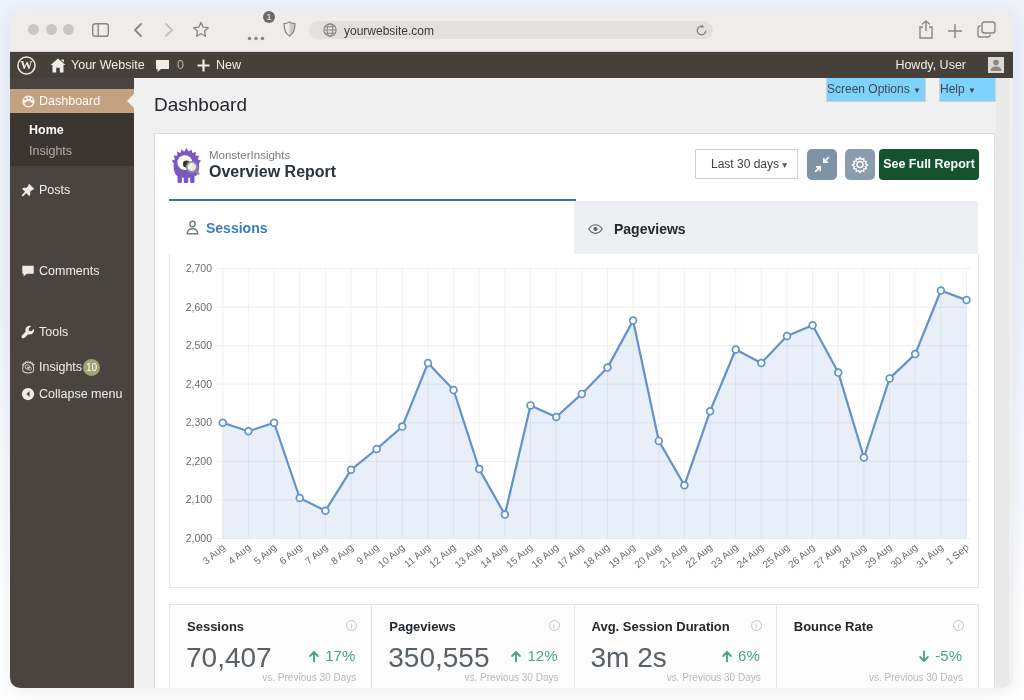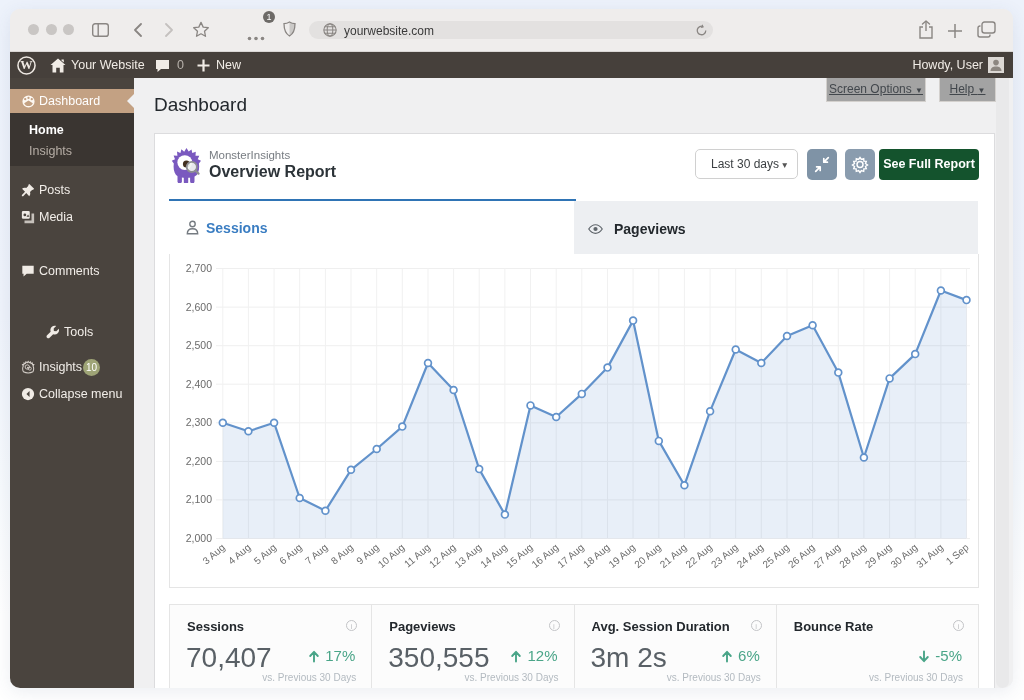--- a/index.html
+++ b/index.html
@@ -21,26 +21,26 @@
 
 .sidebar{position:absolute;left:0;top:69px;width:124px;height:610px;background:#4a443e;color:#f2eee9;font-size:12.5px;}
 .mi{position:absolute;left:0;width:124px;height:26px;line-height:26px;}
 .mi .micon{position:absolute;left:11px;top:6px;width:14px;height:14px;}
 .mi .mtxt{position:absolute;left:29px;}
 .active-item{position:absolute;left:0;top:11px;width:124px;height:24px;background:#c3a183;line-height:24px;color:#fff;}
 .active-item:after{content:"";position:absolute;right:0;top:5px;border:7px solid transparent;border-right:7px solid #f0f0f1;border-left:none;}
 .submenu{position:absolute;left:0;top:35px;width:124px;height:53px;background:#3a3531;}
 
 .content{position:absolute;left:124px;top:69px;width:879px;height:610px;background:#f0f0f1;}
-.sob{position:absolute;background:#a3a3a3;border:1px solid #d3d0cd;border-top:none;color:#42474c;font-size:12px;text-align:center;text-decoration:underline;}
+.sob{position:absolute;background:#7dd3fc;border:1px solid #d3d0cd;border-top:none;color:#42474c;font-size:12px;}
 h1{position:absolute;left:20px;top:16px;font-size:19px;font-weight:400;color:#23282d;margin:0;}
 .card{position:absolute;left:20px;top:55px;width:841px;height:558px;background:#fff;border:1px solid #dcdcde;}
 .mi-name{position:absolute;left:54px;top:15px;font-size:11.5px;color:#777c82;}
 .mi-title{position:absolute;left:54px;top:29px;font-size:16px;font-weight:bold;color:#2c3338;}
-.drop{position:absolute;left:540px;top:15px;width:103px;height:30px;background:#fff;border:1px solid #d0d0d0;border-radius:5px;font-size:12px;color:#3c4043;line-height:28px;text-align:left;}
+.drop{position:absolute;left:540px;top:15px;width:103px;height:30px;background:#fff;border:1px solid #d0d0d0;border-radius:0;font-size:12px;color:#3c4043;line-height:28px;text-align:left;}
 .sqbtn{position:absolute;top:15px;width:30px;height:31px;border-radius:5px;background:#7f93a6;}
 .bluebtn{position:absolute;left:724px;top:15px;width:100px;height:31px;border-radius:4px;background:#14532d;color:#fff;font-size:12.5px;font-weight:bold;text-align:center;line-height:31px;}
 .tabline{position:absolute;left:14px;top:65px;width:407px;height:2px;background:#2f74b5;}
 .tab-pv{position:absolute;left:419px;top:67px;width:404px;height:53px;background:#edeff2;}
 .tab-sess{position:absolute;left:14px;top:66px;width:407px;height:55px;background:#fff;}
 .chartbox{position:absolute;left:14px;top:120px;width:810px;height:334px;border:1px solid #e5e5e5;border-top:none;background:#fff;}
 .stats{position:absolute;left:14px;top:470px;width:810px;height:88px;border:1px solid #e5e5e5;background:#fcfcfc;display:flex;}
 .stat{flex:1;position:relative;border-right:1px solid #e5e5e5;}
 .stat:last-child{border-right:none;}
 .stat .lbl{position:absolute;left:17px;top:14px;font-size:13px;font-weight:bold;color:#23282d;}
@@ -122,21 +122,21 @@
     <div class="ab-item" style="left:61px;">Your Website</div>
     <svg style="position:absolute;left:145px;top:6.5px;" width="15" height="14" viewBox="0 0 15 14">
         <path d="M1 1 h13 v9 h-8 l-3.5 3 v-3 h-1.5 Z" fill="#f1ece6"></path>
       </svg>
     <div class="ab-item" style="left:167px;color:#b7b1ab;">0</div>
     <svg style="position:absolute;left:187px;top:7px;" width="13" height="13" viewBox="0 0 13 13">
         <line x1="6.5" y1="0.5" x2="6.5" y2="12.5" stroke="#f1ece6" stroke-width="2.2"></line>
         <line x1="0.5" y1="6.5" x2="12.5" y2="6.5" stroke="#f1ece6" stroke-width="2.2"></line>
       </svg>
     <div class="ab-item" style="left:206px;">New</div>
-    <div class="ab-item" style="right:30px;">Howdy, User</div>
+    <div class="ab-item" style="right:47px;">Howdy, User</div>
     <div style="position:absolute;right:9px;top:5px;width:16px;height:16px;background:#dcd8d4;"><svg width="16" height="16" viewBox="0 0 16 16">
           <circle cx="8" cy="5.6" r="2.8" fill="#8d8781"></circle>
           <path d="M2.5 14 C2.5 10.8 5 9.4 8 9.4 C11 9.4 13.5 10.8 13.5 14 Z" fill="#8d8781"></path>
         </svg></div>
   </div>
 
   <div class="sidebar">
     <div class="active-item">
       <svg class="micon" style="position:absolute;left:11px;top:5px;" width="15" height="15" viewBox="0 0 16 16">
           <path d="M8 1.5 A6.5 6.5 0 1 0 8 14.5 A6.5 6.5 0 1 0 8 1.5 Z M8 3 A1.2 1.2 0 1 1 8 5.4 A1.2 1.2 0 1 1 8 3 Z M4.5 4.3 A1.2 1.2 0 1 1 4.5 6.7 A1.2 1.2 0 1 1 4.5 4.3 Z M11.5 4.3 A1.2 1.2 0 1 1 11.5 6.7 A1.2 1.2 0 1 1 11.5 4.3 Z M8 7 L12.6 9.8 A5 5 0 0 1 3.4 9.8 Z" fill="#fdf8f2" fill-rule="evenodd"></path>
@@ -146,36 +146,27 @@
     <div class="submenu">
       <div style="position:absolute;left:19px;top:10px;font-weight:bold;color:#fff;font-size:12.5px;">Home</div>
       <div style="position:absolute;left:19px;top:31px;color:#b5ada5;font-size:12.5px;">Insights</div>
     </div>
     <div class="mi" style="top:99px;">
         <svg class="micon" viewBox="0 0 16 16">
           <path d="M9.5 1 L15 6.5 L13.6 7.9 L12.9 7.6 L10.3 10.2 C10.9 12 10.6 13.6 9.4 15 L6 11.5 L2.5 15.2 L1 15.2 L1 13.7 L4.6 10 L1.2 6.7 C2.5 5.4 4.2 5.1 6 5.8 L8.5 3.2 L8.2 2.4 Z" fill="#f0ebe5"></path>
         </svg>
         <span class="mtxt">Posts</span>
       </div>
-    <div class="mi" style="top:126px;">
-        <svg class="micon" viewBox="0 0 16 16">
-          <rect x="1" y="1" width="9" height="9" rx="1.4" fill="#f0ebe5"></rect>
-          <path d="M12 4 h3 v11 h-11 v-3 h8 Z" fill="#f0ebe5" opacity="0.75"></path>
-          <circle cx="4.4" cy="5.6" r="1.6" fill="#4a443e"></circle>
-          <path d="M6.3 7.8 l1.8 -2.6 1.5 2.6 Z" fill="#4a443e"></path>
-        </svg>
-        <span class="mtxt">Media</span>
-      </div>
     <div class="mi" style="top:180px;">
         <svg class="micon" viewBox="0 0 16 16">
           <path d="M1.5 2 h13 v9 h-8 l-3.6 3.2 v-3.2 h-1.4 Z" fill="#f0ebe5"></path>
         </svg>
         <span class="mtxt">Comments</span>
       </div>
-    <div class="mi" style="top:241px;margin-left:25px;">
+    <div class="mi" style="top:241px;">
         <svg class="micon" viewBox="0 0 16 16">
           <path d="M14.7 4.2 L11.8 7 L9 6.8 L8.8 4.1 L11.6 1.2 C9.8 0.6 7.8 1 6.4 2.4 C5 3.8 4.7 5.8 5.3 7.6 L1.2 11.7 C0.4 12.5 0.4 13.8 1.2 14.6 C2 15.4 3.3 15.4 4.1 14.6 L8.2 10.5 C10 11.2 12 10.8 13.4 9.4 C14.8 8 15.2 6 14.7 4.2 Z" fill="#f0ebe5"></path>
         </svg>
         <span class="mtxt">Tools</span>
       </div>
     <div class="mi" style="top:276px;">
         <svg class="micon" viewBox="0 0 16 16">
           <path d="M2.8 13.5 C1.8 11.5 1.8 8.5 2.6 6.8 L1.8 5.2 L3.4 5.3 L3.4 3.4 L5 4 L5.6 2.2 L7 3.2 L8.2 1.6 L9.4 3.2 L10.8 2.2 L11.4 4 L13 3.4 L13 5.3 L14.6 5.2 L13.8 6.8 C14.6 8.6 14.6 11.5 13.6 13.5 C10.6 15 5.8 15 2.8 13.5 Z" fill="none" stroke="#d4cec8" stroke-width="1.2"></path>
           <circle cx="7.2" cy="8" r="2.5" fill="none" stroke="#d4cec8" stroke-width="1.1"></circle>
           <circle cx="7.8" cy="8.6" r="1" fill="#d4cec8"></circle>

